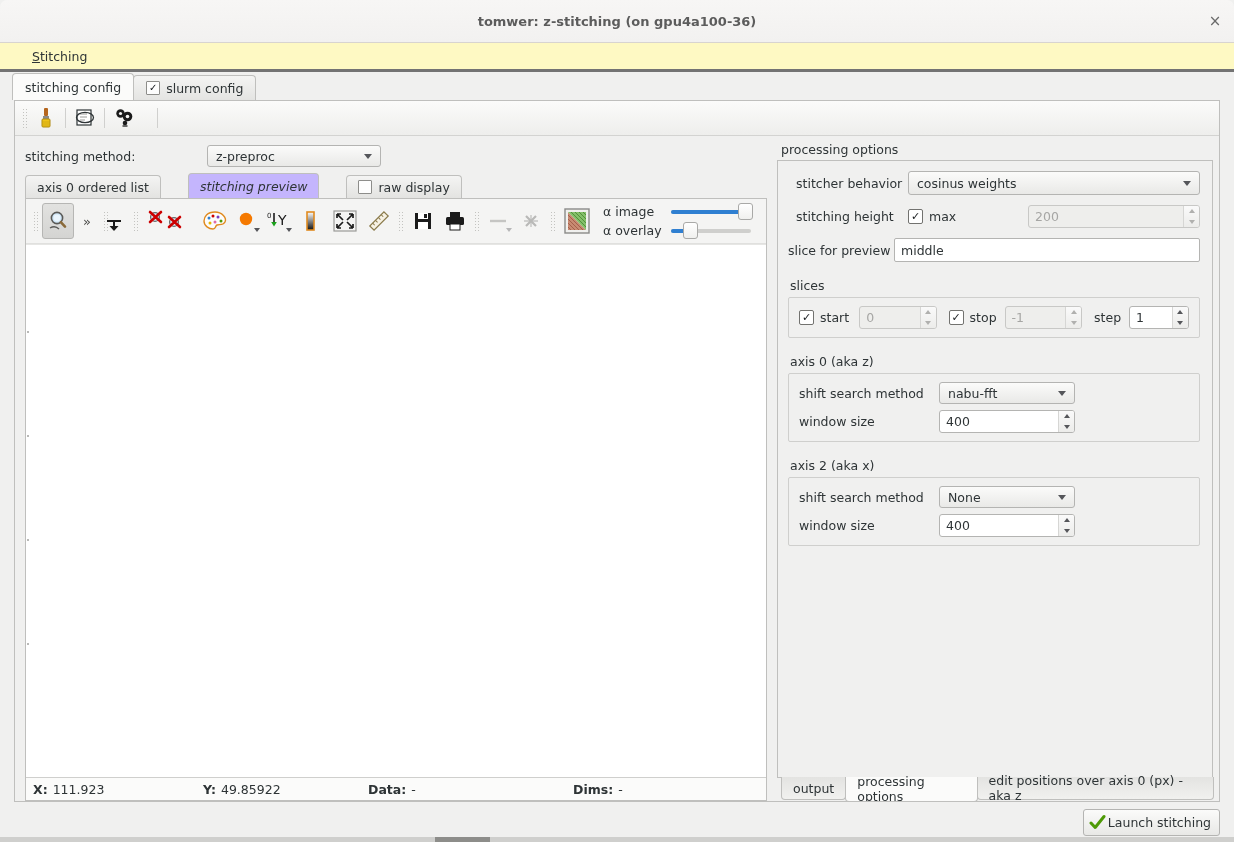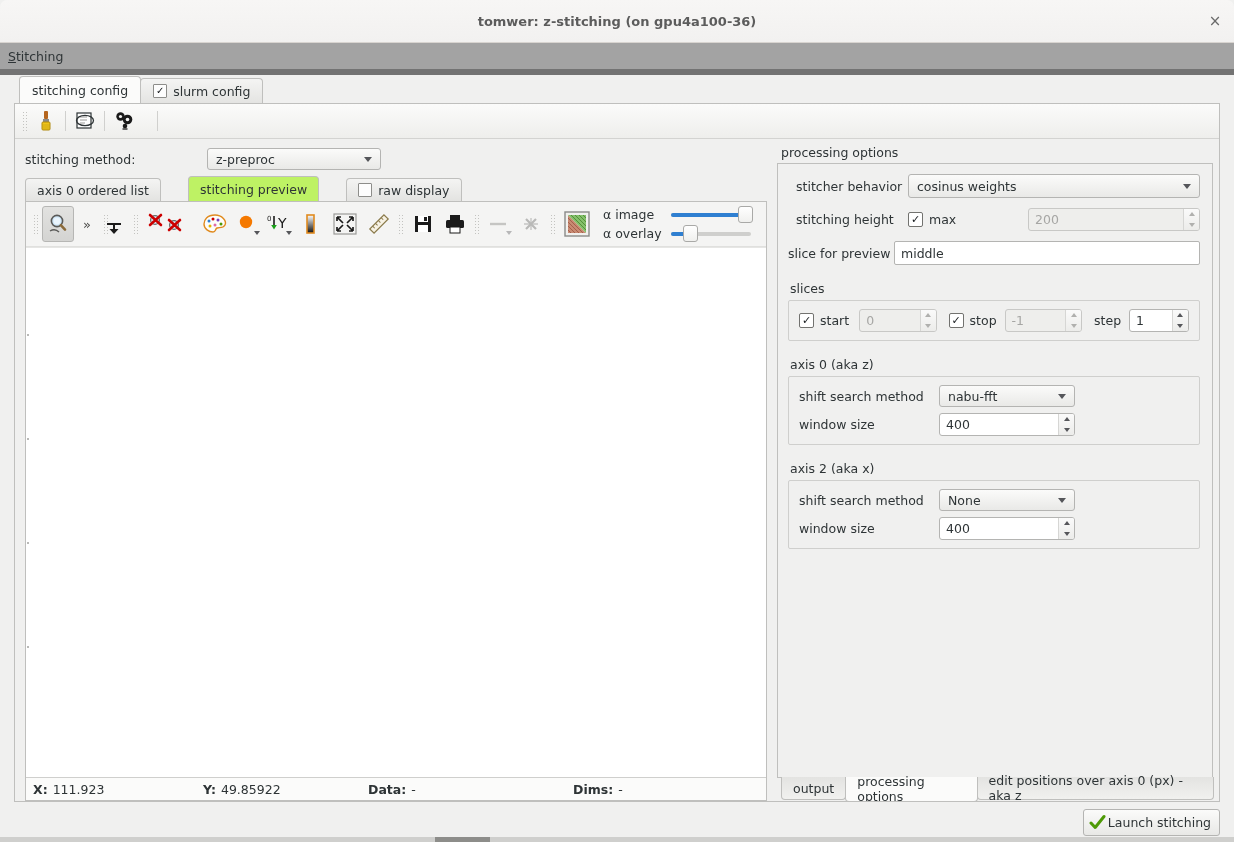--- a/index.html
+++ b/index.html
@@ -41,44 +41,44 @@
     width: 18px; height: 18px;
     display: flex; align-items: center; justify-content: center;
     color: #6a6a6a; font-size: 15px; line-height: 1;
     cursor: pointer;
     font-family: "DejaVu Sans", sans-serif;
   }
 
   
   .menubar {
     height: 26px; flex: 0 0 auto;
-    background: #a3a3a3;
-    border-bottom: 6px solid #737373;
-    display: flex; align-items: center;
-    padding-left: 4px;
+    background: #fef9c3;
+    border-bottom: 3px solid #737373;
+    display: flex; align-items: center;
+    padding-left: 28px;
   }
   .menubar .menuitem {
     font-size: 12.5px; color: #2e3436;
     padding: 2px 4px;
     cursor: default;
   }
   .menubar .menuitem .mnem { text-decoration: underline; }
 
   
   .main-area {
     flex: 1 1 auto;
     position: relative;
     background: #f0f0ef;
     display: flex; flex-direction: column;
     overflow: hidden;
   }
   .toptabs {
     display: flex; align-items: flex-end;
     height: 26px;
-    padding-left: 19px;
+    padding-left: 12px;
     margin-top: 2px;
     flex: 0 0 auto;
     position: relative; z-index: 3;
   }
   .toptab {
     height: 24px;
     display: flex; align-items: center;
     padding: 0 12px;
     font-size: 12.5px;
     border: 1px solid #bfbfbd;
@@ -206,21 +206,21 @@
     display: flex; align-items: center;
     padding: 0 11px;
     font-size: 12.5px;
     border: 1px solid #bfbfbd;
     border-bottom: none;
     border-top-left-radius: 4px; border-top-right-radius: 4px;
     background: linear-gradient(to bottom,#f4f4f3,#e3e3e1);
     cursor: pointer; margin-right: -1px;
     color: #2e3436;
   }
-  .itab.active { background: #bef264; height: 24px; }
+  .itab.active { background: #c4b5fd; height: 24px; font-style: italic; }
   .itab .cb {
     width: 12px; height: 12px;
     border: 1px solid #8d8d8a;
     background: #fdfdfd;
     margin-right: 6px; border-radius: 1px;
   }
 
   .plot-panel {
     flex: 1 1 auto;
     border: 1px solid #bfbfbd;

